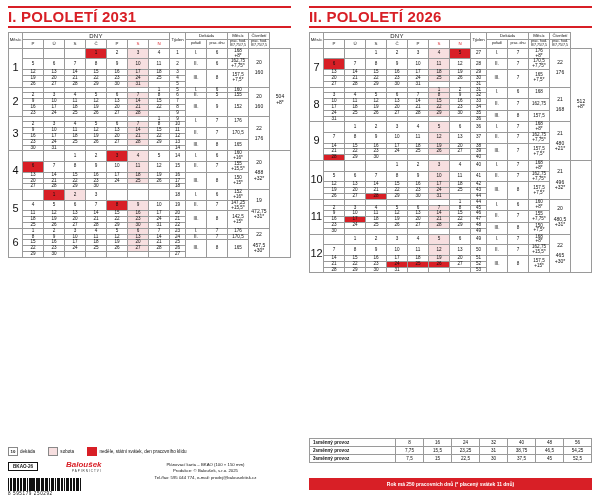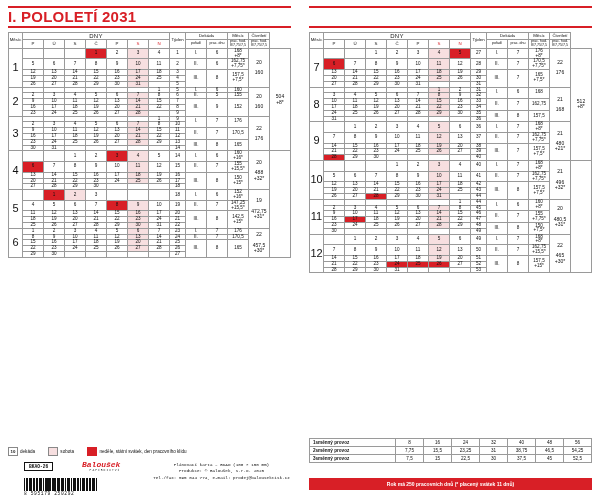--- a/index.html
+++ b/index.html
@@ -60,21 +60,21 @@
 
   
   .legend{position:absolute;left:8px;top:447px;width:283px;height:12px;font-size:4.6px;}
   .legend .box{display:inline-block;width:8px;height:7px;border:.5px solid #888;vertical-align:middle;margin-right:2px;}
   .legend .box.dek{background:#ffffff;text-align:center;font-weight:bold;font-size:4.4px;line-height:7px;}
   .legend .box.sat{background:#f7dfe0;}
   .legend .box.hol{background:#d81f26;border-color:#d81f26;}
   .legend span.lbl{margin-right:12px;vertical-align:middle;}
 
   
-  .foot-left{position:absolute;left:24px;top:462px;width:283px;height:34px;font-size:4.4px;font-family:Liberation Mono, monospace;}
+  .foot-left{position:absolute;left:8px;top:462px;width:283px;height:34px;font-size:4.4px;}
   .code-box{position:absolute;left:0;top:0;border:.6px solid #111;padding:1px 4px;font-size:4.6px;font-weight:bold;}
   .logo{position:absolute;left:58px;top:-2px;font-size:8px;font-weight:bold;font-style:italic;color:#d81f26;}
   .logo .sub{display:block;font-size:3px;font-style:normal;color:#333;letter-spacing:1px;font-weight:normal;text-align:right;}
   .barcode{position:absolute;left:0;top:16px;width:96px;height:18px;}
   .barcode .bars{display:flex;height:13px;align-items:flex-end;}
   .barcode .bars i{display:block;background:#111;height:13px;margin-right:.6px;}
   .barcode .bc-txt{font-size:4.6px;letter-spacing:.6px;margin-top:0px;}
   .prod{position:absolute;left:110px;top:0px;width:175px;text-align:center;font-size:4.3px;line-height:1.5;}
   .prod .p1{font-weight:normal;}
   .prod .eml{color:#111;}
@@ -579,20 +579,21 @@
         <div class="eml">Tel./fax: 595 044 774, e-mail: prodej@balousektisk.cz</div>
       </div>
     </div>
   </div>
 
   <div class="divider"></div>
 
   <div class="half right">
     <div class="title-bar">
       <div class="rule-top"></div>
+      <div class="txt">II. POLOLETÍ 2026</div>
       <div class="rule-bot"></div>
     </div>
 
     <table class="cal" id="cal-right">
         <tbody>
           <tr>
             <td rowspan="2" class="hdr-sm" style="width:13px;">Měsíc</td>
             <td colspan="7" class="hdr-grp">DNY</td>
             <td rowspan="2" class="hdr-sm" style="width:15px;">Týden</td>
             <td colspan="2" class="hdr-sm">Dekáda</td>

